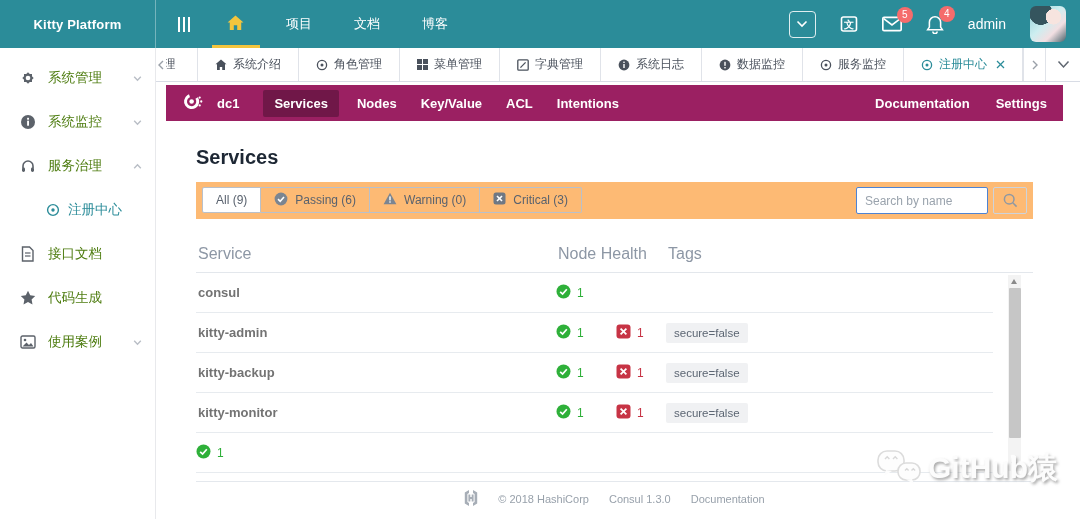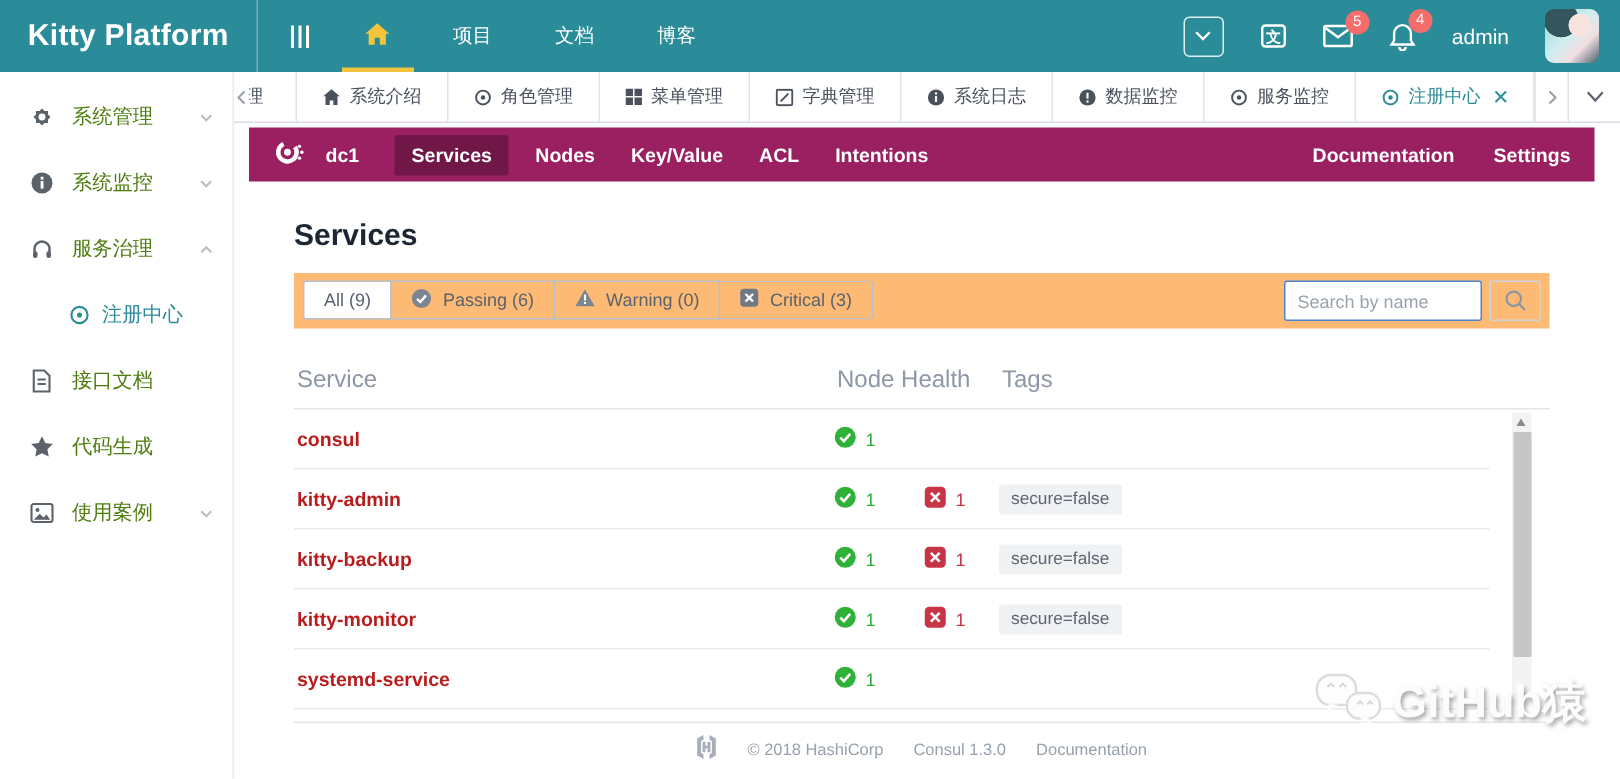--- a/index.html
+++ b/index.html
@@ -2,22 +2,22 @@
 <html><head>
 <meta charset="utf-8">
 <style>
   * { margin:0; padding:0; box-sizing:border-box; }
   html,body { width:1080px; height:519px; overflow:hidden; }
   body { font-family:"Liberation Sans","DejaVu Sans",sans-serif; background:#fff; }
   .app { width:1080px; height:519px; display:flex; flex-direction:column; }
 
   
   .app-header { height:48px; background:#2b8c99; display:flex; align-items:stretch; color:#fff; flex-shrink:0; }
-  .brand { width:172px; display:flex; align-items:center; justify-content:center;
-           font-size:20px; font-weight:bold; border-right:1px solid rgba(255,255,255,0.35); letter-spacing:.2px; }
+  .brand { width:156px; display:flex; align-items:center; justify-content:center;
+           font-size:13px; font-weight:bold; border-right:1px solid rgba(255,255,255,0.35); letter-spacing:.2px; }
   .collapse-btn { display:flex; align-items:center; gap:3px; padding:0 16px; margin-left:6px; cursor:pointer; }
   .collapse-btn i { width:2px; height:15px; background:#fff; display:block; }
   .top-nav { display:flex; align-items:stretch; }
   .top-nav-item { padding:9px 21px; display:flex; align-items:center; font-size:13px; cursor:pointer; position:relative; }
   .top-nav-item.home::after { content:""; position:absolute; bottom:0; left:50%; transform:translateX(-50%);
            width:48px; height:3px; background:#f3c53d; }
   .header-right { margin-left:auto; display:flex; align-items:center; gap:24px; padding-right:14px; }
   .hr-icon { position:relative; display:flex; align-items:center; justify-content:center; cursor:pointer; }
   .badge { position:absolute; top:-9px; right:-11px; min-width:16px; height:16px; border-radius:9px;
            background:#f56c6c; color:#fff; font-size:10px; line-height:16px; text-align:center; padding:0 3px; }
@@ -83,21 +83,21 @@
   .search-input::placeholder { color:#9aa3ad; }
   .search-btn { width:34px; height:27px; border:1px solid #cdd3db; border-radius:2px; background:transparent;
            display:flex; align-items:center; justify-content:center; cursor:pointer; }
 
   .table { margin-top:22px; }
   .thead { display:grid; grid-template-columns:360px 110px 1fr; font-size:16px; color:#8d97a5;
            padding:4px 40px 9px 2px; border-bottom:1px solid #e3e7ec; }
   .rows-wrap { position:relative; padding-right:40px; }
   .trow { display:grid; grid-template-columns:360px 110px 1fr; align-items:center; height:40px;
            border-bottom:1px solid #e7ebef; cursor:pointer; }
-  .svc { font-size:13px; font-weight:bold; color:#b91c1c; padding-left:2px; }
+  .svc { font-size:13px; font-weight:bold; color:#737373; padding-left:2px; }
   .health-cell { display:flex; align-items:center; }
   .hgroup { display:flex; align-items:center; gap:6px; width:60px; font-size:12px; }
   .hgroup.pass { color:#2eb039; }
   .hgroup.crit { color:#c73445; width:auto; }
   .tag { display:inline-block; background:#f0f1f3; color:#5c6673; font-size:11.5px; padding:4px 8px; border-radius:2px; }
 
   .consul-footer { border-top:1px solid #e4e8ed; margin-top:8px; padding:8px 0 12px;
            display:flex; align-items:center; justify-content:center; gap:20px; color:#98a1ab; font-size:11px; }
   .consul-footer .f-link { cursor:pointer; }
   .inner-scrollbar { position:absolute; right:12px; top:2px; bottom:2px; width:13px; background:#f3f3f3; }
@@ -509,21 +509,20 @@
                           <rect x="0.5" y="0.5" width="14" height="14" rx="3" fill="#c73445"></rect>
                           <line x1="4.6" y1="4.6" x2="10.4" y2="10.4" stroke="#fff" stroke-width="1.8"></line>
                           <line x1="10.4" y1="4.6" x2="4.6" y2="10.4" stroke="#fff" stroke-width="1.8"></line>
                         </svg></span>
                       <span>1</span>
                     </span>
                 </div>
                 <div><span class="tag">secure=false</span></div>
               </div>
               <div class="trow">
-                <div class="svc">systemd-service</div>
                 <div class="health-cell">
                   <span class="hgroup pass">
                       <span><svg width="15" height="15" viewBox="0 0 15 15">
                           <circle cx="7.5" cy="7.5" r="7" fill="#2eb039"></circle>
                           <polyline points="4.2,7.8 6.6,10.1 10.8,5.2" fill="none" stroke="#fff" stroke-width="1.7"></polyline>
                         </svg></span>
                       <span>1</span>
                     </span>
                 </div>
                 <div></div>

